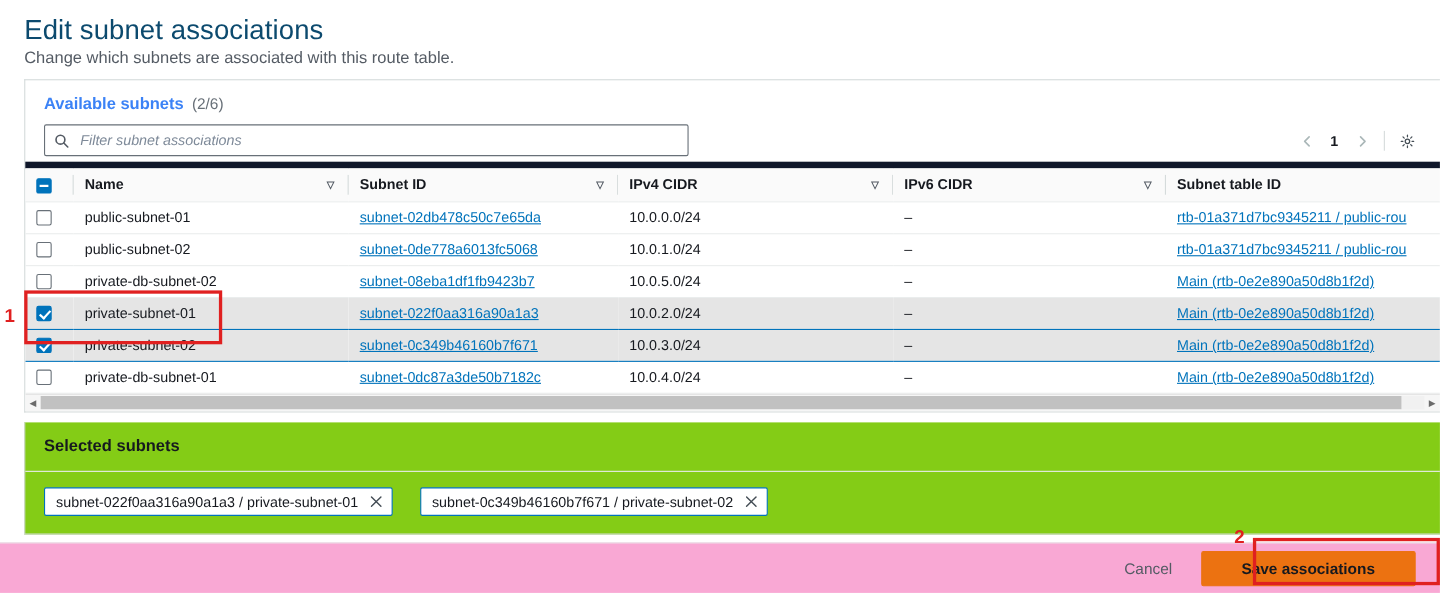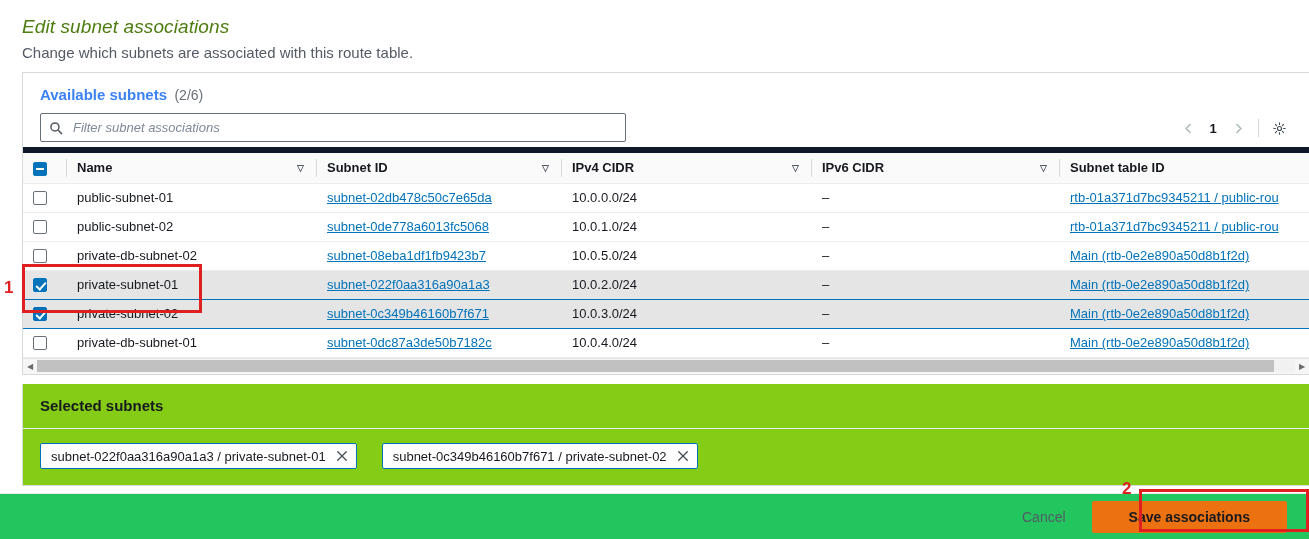--- a/index.html
+++ b/index.html
@@ -13,27 +13,26 @@
   }
   #page {
     position: relative;
     width: 1309px; height: 539px;
     background: #ffffff;
   }
 
   
   .page-head { padding: 12px 0 0 22px; }
   .page-title {
-    font-size: 19px;
+    font-size: 25px;
     font-weight: 400;
-    color: #4d7c0f;
+    color: #0c4a6e;
     letter-spacing: 0.1px;
     line-height: 30px;
     margin: 0 0 3px 0;
-    font-style: italic;
   }
   .page-sub {
     font-size: 15px;
     color: #545b64;
     line-height: 16px;
     margin: 0;
   }
 
   
   .panel {
@@ -306,21 +305,21 @@
     cursor: pointer;
     display: inline-flex;
     align-items: center;
   }
 
   
   .footer {
     position: absolute;
     left: 0; right: 0; top: 493px;
     height: 46px;
-    background: #22c55e;
+    background: #f9a8d4;
     border-top: 1px solid #eaeded;
     display: flex;
     align-items: center;
     justify-content: flex-end;
     padding-right: 22px;
     gap: 18px;
   }
   .btn-cancel {
     background: transparent;
     border: none;

